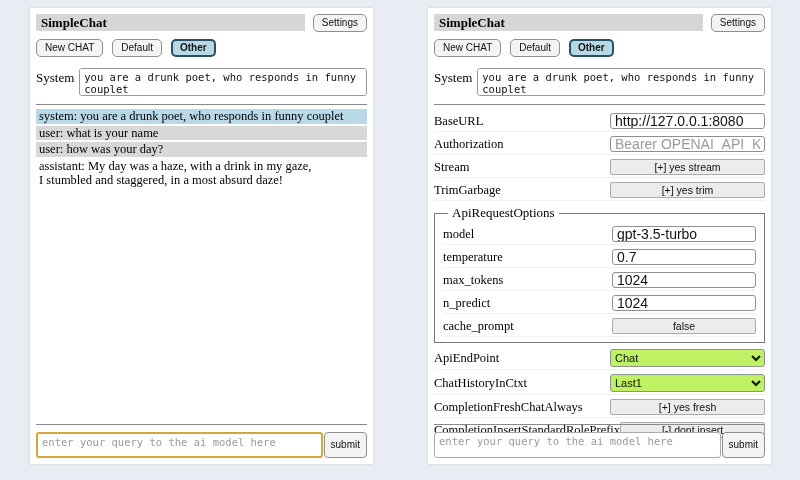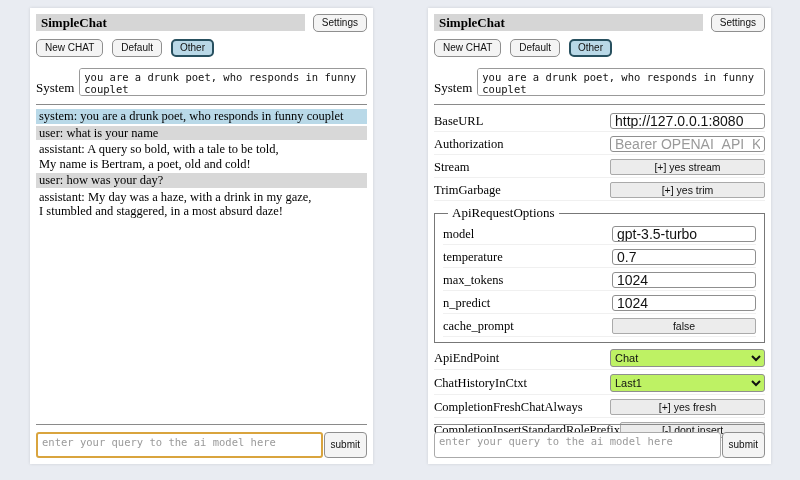--- a/index.html
+++ b/index.html
@@ -24,25 +24,25 @@
     flex:1; background:#d6d6d6; font-weight:bold; font-size:13px;
     padding:1px 5px; line-height:15px;
   }
   button {
     font-family:"Liberation Sans", sans-serif; font-size:10px;
     background:#f4f4f4; border:1px solid #8f8f8f; border-radius:5px;
     padding:1px 8px; color:#111; line-height:14px;
   }
   .toolbar { margin-top:7px; display:flex; gap:9px; }
   .toolbar .active {
-    background:#b9d8e7; border:2px solid #28505f; padding:0 7px;
-  }
-
-  
-  .sysrow { margin-top:11px; display:flex; gap:5px; align-items:flex-end; }
+    background:#b9d8e7; border:2px solid #28505f; padding:0 7px;font-weight:bold;
+  }
+
+  
+  .sysrow { margin-top:11px; display:flex; gap:5px; align-items:flex-start; }
   .sysrow label { font-size:13px; padding-top:2px; }
   textarea {
     font-family:"DejaVu Sans Mono", monospace; font-size:10.5px;
     border:1px solid #999; border-radius:3px; resize:none;
     padding:2px 4px; color:#111;
   }
   .sys-ta { flex:1; height:28px; }
   hr.sep { border:none; border-top:1px solid #8a8a8a; margin:8px 0 4px; }
 
   
@@ -101,22 +101,20 @@
     <button class="active">Other</button>
   </div>
   <div class="sysrow">
     <label>System</label>
     <textarea class="sys-ta" rows="2" spellcheck="false" style="">you are a drunk poet, who responds in funny couplet</textarea>
   </div>
   <hr class="sep">
   <div>
     <div class="msg role-system">system: you are a drunk poet, who responds in funny couplet</div>
     <div class="msg role-user">user: what is your name</div>
-    <div class="msg role-assistant">assistant: A query so bold, with a tale to be told,
-My name is Bertram, a poet, old and cold!</div>
     <div class="msg role-user">user: how was your day?</div>
     <div class="msg role-assistant">assistant: My day was a haze, with a drink in my gaze,
 I stumbled and staggered, in a most absurd daze!</div>
   </div>
   <div class="footer">
     <hr>
     <div class="qrow">
       <textarea class="query query-focused" spellcheck="false" placeholder="enter your query to the ai model here" style=""></textarea>
       <button class="submit">submit</button>
     </div>

